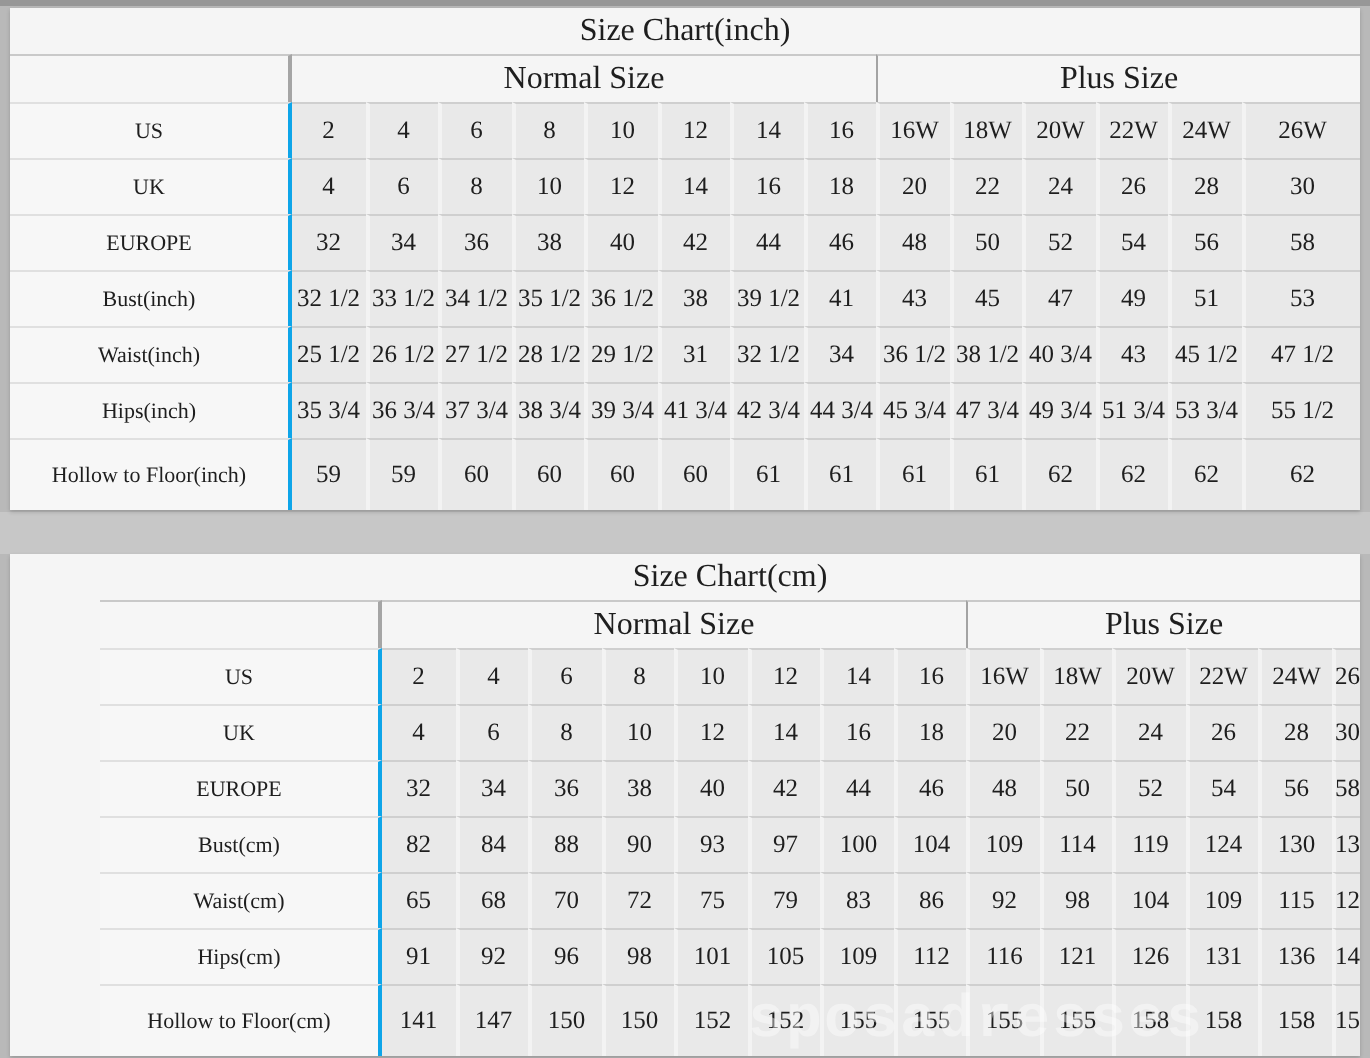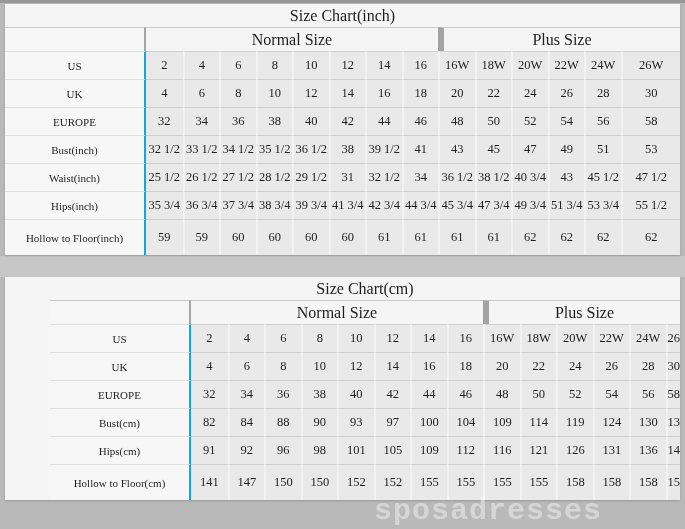--- a/index.html
+++ b/index.html
@@ -38,21 +38,21 @@
   .title-cell {
     height: 23px; background: #f5f5f5; font-size: 16px;
   }
   .group-row td {
     height: 23px; background: #f5f5f5; font-size: 16px;
     border-top: 1px solid #c9c9c9;
   }
   .group-row .label-cell {
     background: #f6f6f6; border-right: 2px solid #a5a5a5;
   }
-  .group-plus { border-left: 6px solid #a3a3a3; }
+  .group-plus { border-left: 1px solid #a3a3a3; }
   .data-row td { height: 27px; border-top: 1px solid #cfcfcf; }
   .data-row .label-cell {
     background: #f7f7f7; font-size: 11px;
     border-top: 1px solid #e0e0e0; border-right: 2px solid #0ea5e9;
   }
   .data-row .data-cell {
     background: #e9e9e9; font-size: 12.5px; white-space: nowrap;
     border-left: 2px solid #f3f3f3;
   }
   .data-row .data-cell:nth-child(2) { border-left: none; }
@@ -308,20 +308,37 @@
           <td class="data-cell">100</td>
           <td class="data-cell">104</td>
           <td class="data-cell">109</td>
           <td class="data-cell">114</td>
           <td class="data-cell">119</td>
           <td class="data-cell">124</td>
           <td class="data-cell">130</td>
           <td class="data-cell">135</td>
         </tr>
         <tr class="data-row">
+          <td class="label-cell">Waist(cm)</td>
+          <td class="data-cell">65</td>
+          <td class="data-cell">68</td>
+          <td class="data-cell">70</td>
+          <td class="data-cell">72</td>
+          <td class="data-cell">75</td>
+          <td class="data-cell">79</td>
+          <td class="data-cell">83</td>
+          <td class="data-cell">86</td>
+          <td class="data-cell">92</td>
+          <td class="data-cell">98</td>
+          <td class="data-cell">104</td>
+          <td class="data-cell">109</td>
+          <td class="data-cell">115</td>
+          <td class="data-cell">121</td>
+        </tr>
+        <tr class="data-row">
           <td class="label-cell">Hips(cm)</td>
           <td class="data-cell">91</td>
           <td class="data-cell">92</td>
           <td class="data-cell">96</td>
           <td class="data-cell">98</td>
           <td class="data-cell">101</td>
           <td class="data-cell">105</td>
           <td class="data-cell">109</td>
           <td class="data-cell">112</td>
           <td class="data-cell">116</td>

